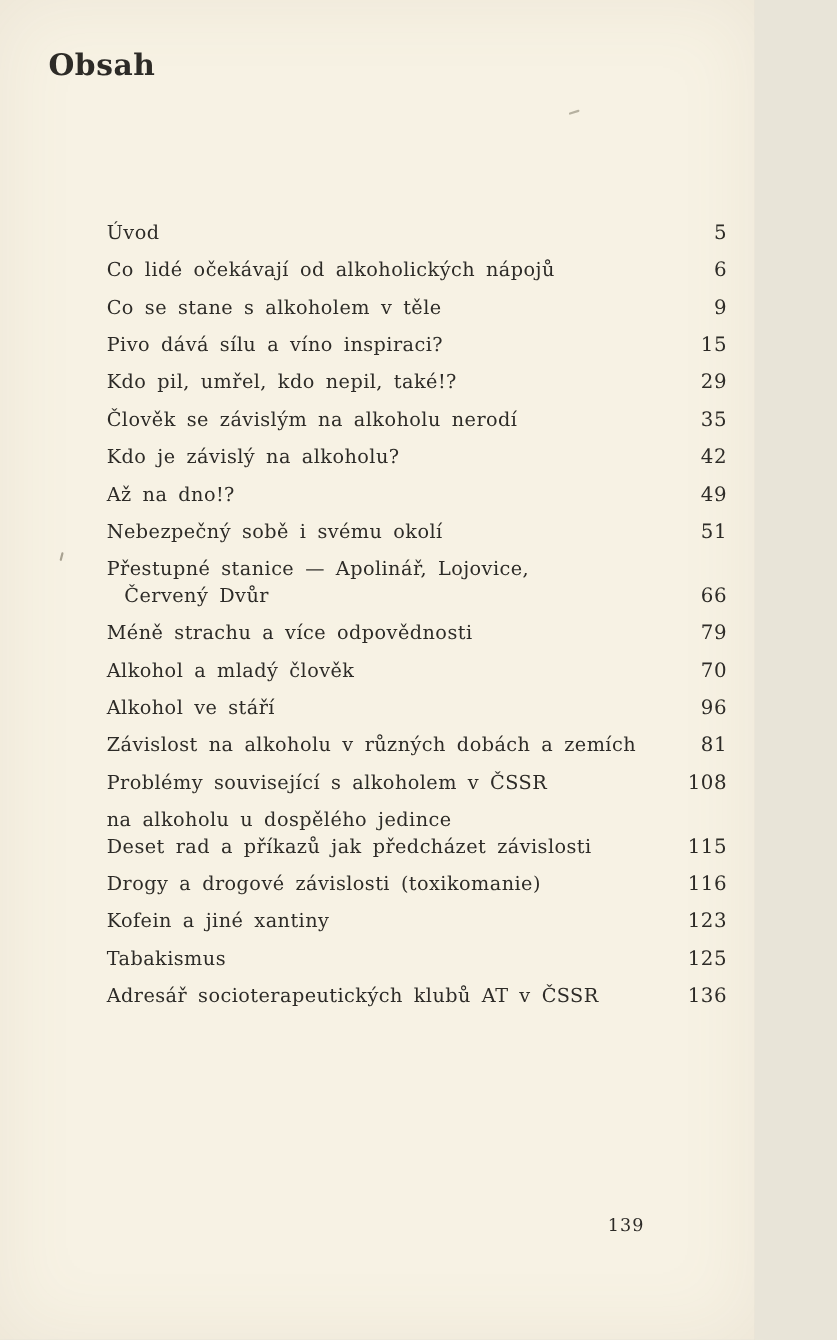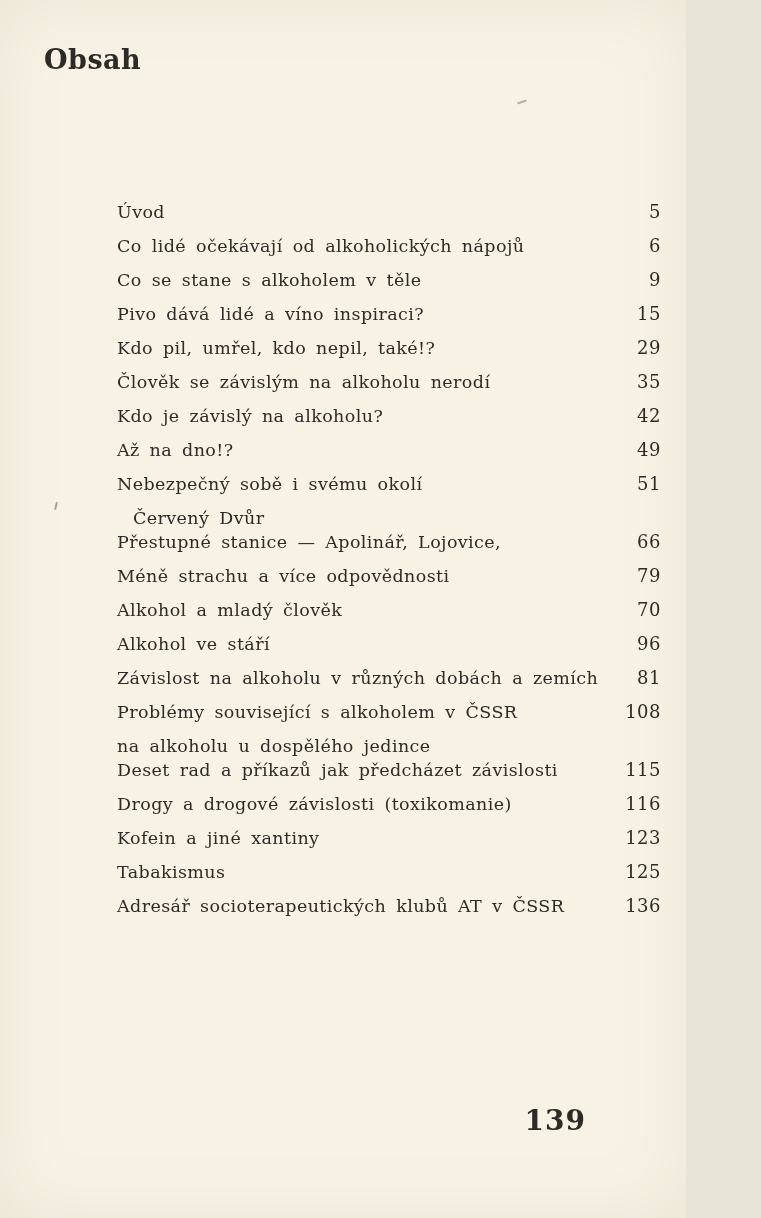--- a/index.html
+++ b/index.html
@@ -30,21 +30,20 @@
     position: absolute;
     left: 97px;
     top: 200px;
     width: 564px;
   }
   .toc-row {
     display: flex;
     justify-content: space-between;
     align-items: flex-end;
     margin-bottom: 10px;
-    margin-left: 20px;
   }
   .toc-title { flex: 1 1 auto; }
   .toc-line {
     font-size: 17.5px;
     line-height: 24px;
     letter-spacing: 0.4px;
     word-spacing: 4px;
     white-space: nowrap;
   }
   .toc-line.indent { padding-left: 16px; }
@@ -53,22 +52,22 @@
     min-width: 46px;
     text-align: right;
     font-size: 18px;
     line-height: 24px;
     letter-spacing: 0.5px;
   }
   .folio {
     position: absolute;
     top: 1104px;
     right: 100px;
-    font-size: 28px;
-    font-weight: bold;
+    font-size: 16px;
+    font-weight: normal;
     letter-spacing: 1px;
   }
   
   .artifact { position: absolute; }
   .artifact.a1 {
     left: 55px;
     top: 502px;
     width: 2px;
     height: 8px;
     background: #8d8776;
@@ -109,21 +108,21 @@
 
   <div class="toc-row">
     <div class="toc-title">
           <div class="toc-line">Co se stane s alkoholem v těle</div>
         </div>
     <div class="toc-page">9</div>
   </div>
 
   <div class="toc-row">
     <div class="toc-title">
-          <div class="toc-line">Pivo dává lidé a víno inspiraci?</div>
+          <div class="toc-line">Pivo dává sílu a víno inspiraci?</div>
         </div>
     <div class="toc-page">15</div>
   </div>
 
 
   <div class="toc-row">
     <div class="toc-title">
           <div class="toc-line">Kdo pil, umřel, kdo nepil, také!?</div>
         </div>
     <div class="toc-page">29</div>
@@ -152,22 +151,22 @@
 
   <div class="toc-row">
     <div class="toc-title">
           <div class="toc-line">Nebezpečný sobě i svému okolí</div>
         </div>
     <div class="toc-page">51</div>
   </div>
 
   <div class="toc-row">
     <div class="toc-title">
+          <div class="toc-line">Přestupné stanice — Apolinář, Lojovice,</div>
           <div class="toc-line indent">Červený Dvůr</div>
-          <div class="toc-line">Přestupné stanice — Apolinář, Lojovice,</div>
         </div>
     <div class="toc-page">66</div>
   </div>
 
   <div class="toc-row">
     <div class="toc-title">
           <div class="toc-line">Méně strachu a více odpovědnosti</div>
         </div>
     <div class="toc-page">79</div>
   </div>

